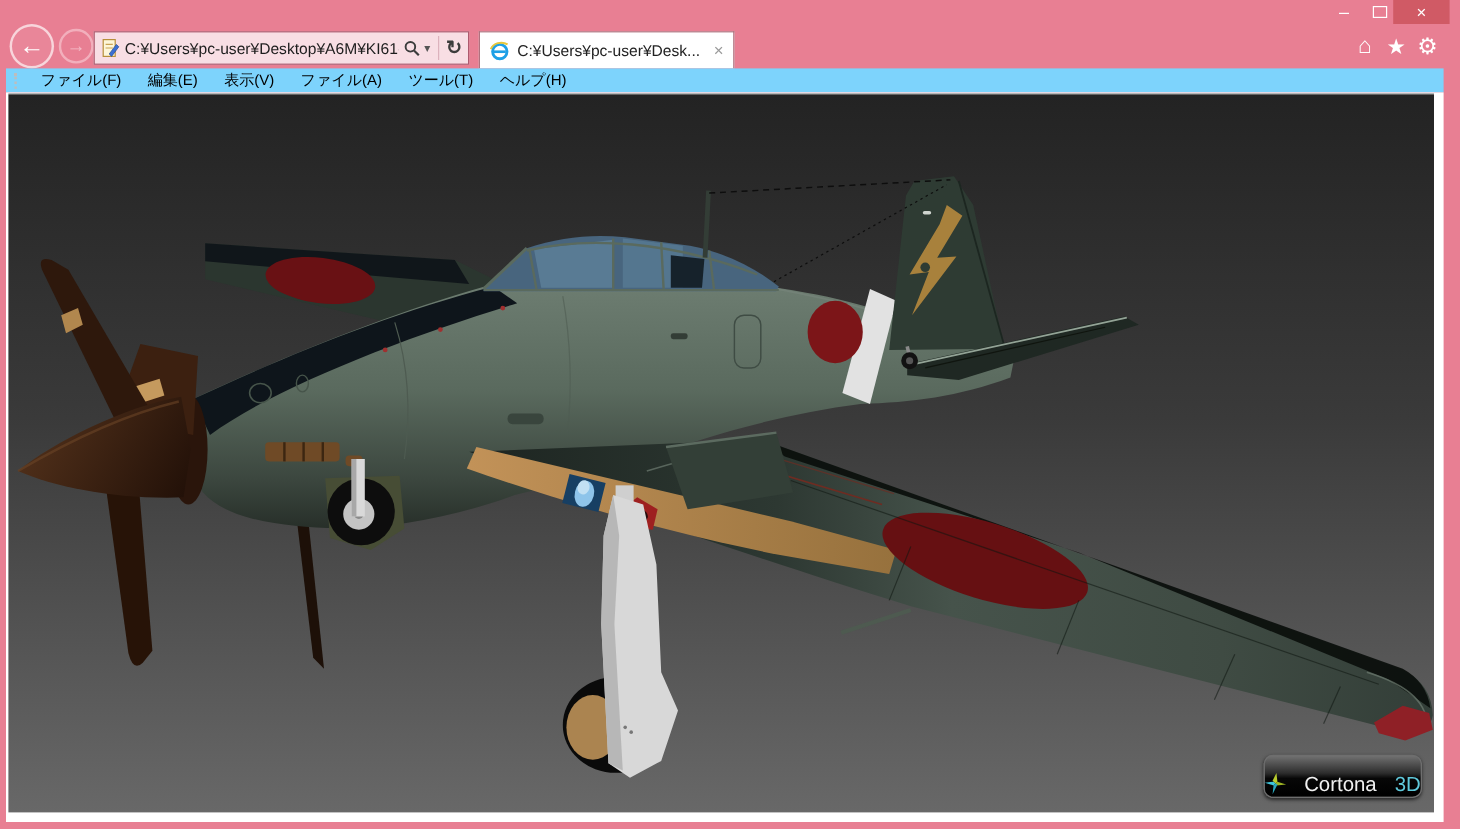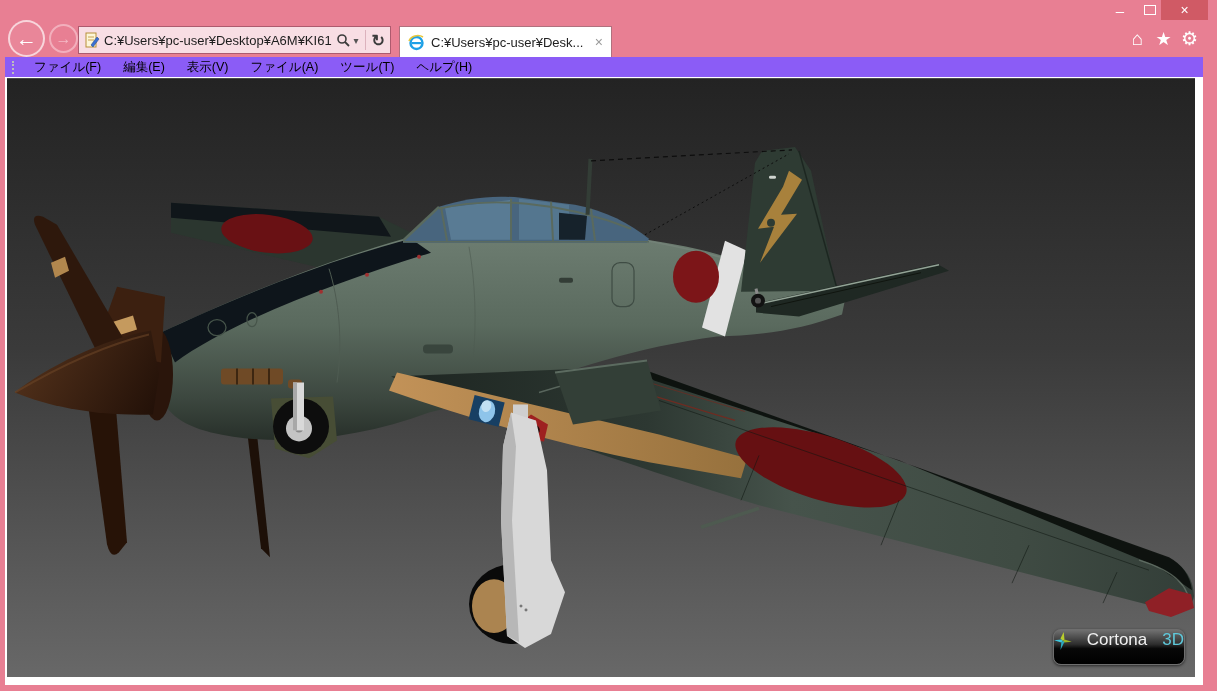--- a/index.html
+++ b/index.html
@@ -34,35 +34,35 @@
   #addressbar .caret{font-size:10px;color:#555;}
   #addressbar .divider{width:1px;height:20px;background:#dcb2bd;margin:0 2px;}
   #addressbar .refresh{font-size:16px;color:#3c3c3c;font-weight:bold;}
   
   #tab{position:absolute;left:399px;top:26px;width:213px;height:31px;background:#fff;
        border:1px solid #b0717e;border-bottom:none;box-sizing:border-box;
        display:flex;align-items:center;padding:0 8px;gap:6px;}
   #tab .title{flex:1;font-size:13px;color:#222;white-space:nowrap;overflow:hidden;}
   #tab .close{color:#9a9a9a;font-size:14px;}
   
-  #menubar{position:absolute;left:5px;top:57px;width:1198px;height:20px;background:#8b5cf6;
+  #menubar{position:absolute;left:5px;top:57px;width:1198px;height:20px;background:#7dd3fc;
            display:flex;align-items:center;font-size:12.5px;color:#000;}
   #menubar .grip{width:0;height:13px;border-left:2px dotted #bdbdbd;margin:0 9px 0 7px;}
   #menubar .mitem{padding:0 11px;}
   
   #page{position:absolute;left:5px;top:77px;width:1198px;height:608px;background:#fff;}
   #viewport{position:absolute;left:2px;top:1px;width:1188px;height:599px;
             background:linear-gradient(180deg,#232323 0%,#3a3a3a 45%,#686868 100%);
             border-top:1px solid #4a4a4a;box-sizing:border-box;}
   #viewport svg.scene{display:block;width:100%;height:100%;}
   
   #logo{position:absolute;right:10px;bottom:12px;width:130px;height:34px;border-radius:8px;
         background:linear-gradient(180deg,#707070 0%,#2d2d2d 42%,#070707 55%,#000 100%);
         border:1px solid #6e6e6e;box-shadow:0 1px 3px rgba(0,0,0,.6);
-        display:flex;align-items:flex-start;justify-content:center;gap:15px;}
+        display:flex;align-items:flex-end;justify-content:center;gap:15px;}
   #logo .t1{color:#f0f0f0;font-size:17px;}
   #logo .t2{color:#5fc8da;font-size:17px;}
 </style>
 </head>
 <body>
 
 <div id="screen">
 
   <div class="winbtn" id="btn-min">–</div>
   <div class="winbtn" id="btn-max">

